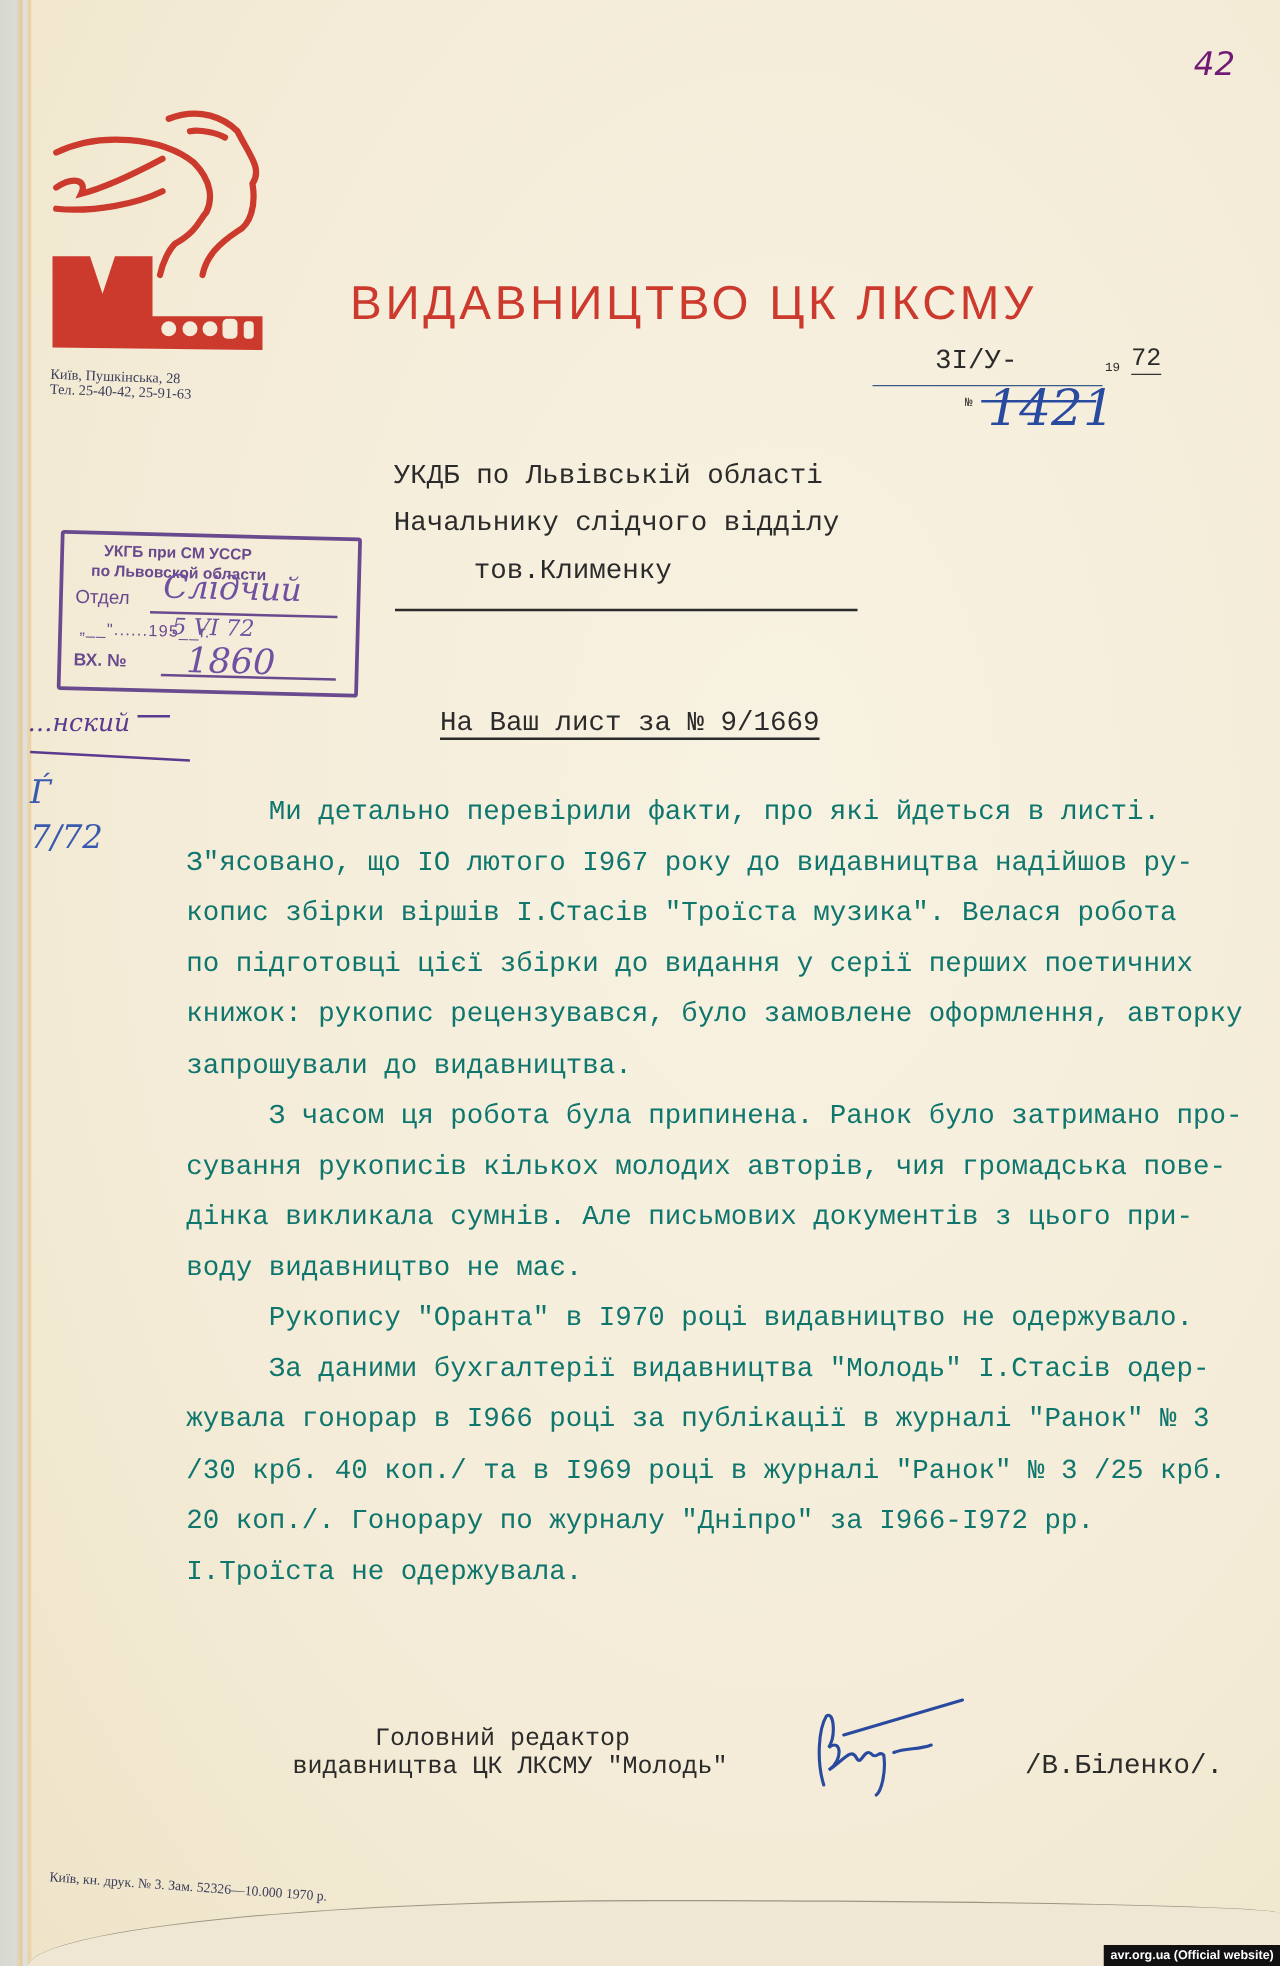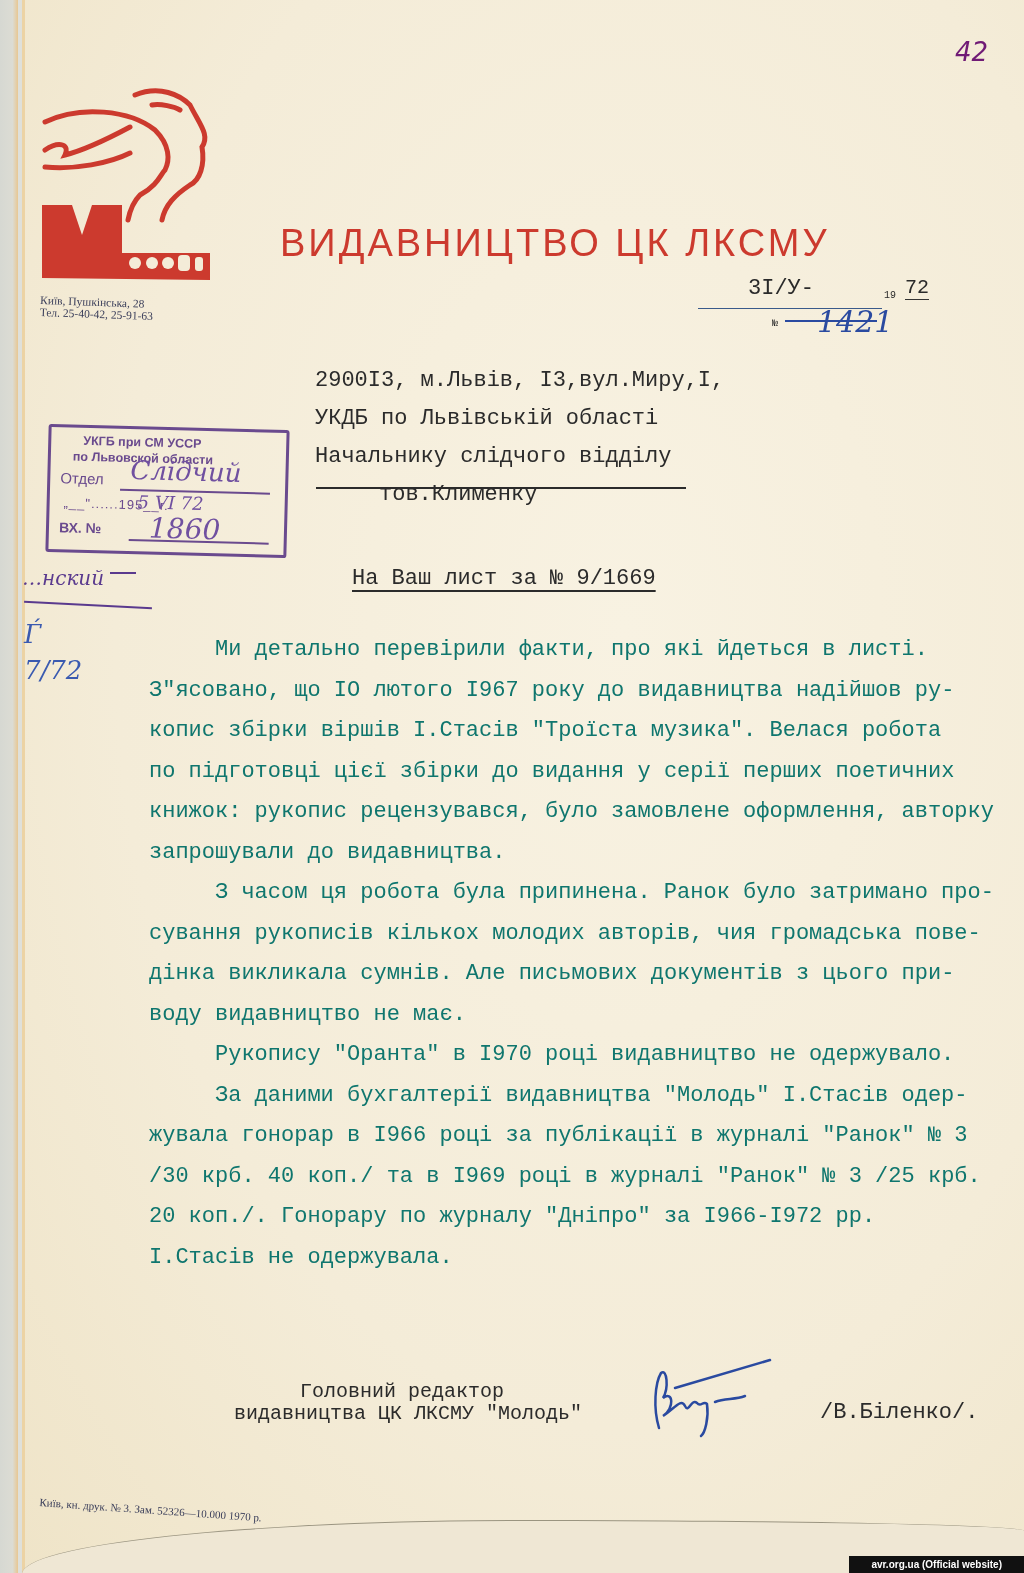--- a/index.html
+++ b/index.html
@@ -48,21 +48,21 @@
     .date-line {
       left: 698px; top: 294px; width: 184px; height: 14px;
       border-bottom: 1.5px solid #3a5a8a;
     }
     .date-value { left: 748px; top: 276px; font-size: 22px; color: #2a2a2a; }
     .year-prefix { left: 884px; top: 290px; font-size: 10px; color: #2a2a2a; }
     .year-value { left: 905px; top: 276px; font-size: 20px; color: #2a2a2a; border-bottom: 1px solid #333; }
     .number-label { left: 772px; top: 318px; font-size: 10px; color: #2a2a2a; }
     .number-value {
       left: 790px; top: 304px; font-family: "DejaVu Serif", serif; font-style: italic;
-      font-size: 30px; color: #2a4aa0; margin-left: 27px;
+      font-size: 40px; color: #2a4aa0;
     }
     .number-strike { left: 785px; top: 320px; width: 92px; height: 1.5px; background: #2a4aa0; }
 
     
     .recipient { left: 315px; top: 362px; font-size: 22px; color: #2b2b2b; line-height: 38px; }
     .recipient div { white-space: pre; }
     .recipient .indent { padding-left: 64px; }
     .recipient-underline { left: 316px; top: 487px; width: 370px; height: 2px; background: #2b2b2b; }
 
     
@@ -123,21 +123,21 @@
     .sig-name { left: 820px; top: 1400px; font-size: 22px; color: #2b2b2b; }
 
     
     .printer-note {
       left: 40px; top: 1496px; font-family: "Liberation Serif", serif; font-size: 11px;
       color: #3a3e5a; transform: rotate(4deg); transform-origin: left top;
     }
     .watermark {
       right: 0; bottom: 0; background: #111; color: #fff;
       font-family: "Liberation Sans", sans-serif; font-weight: bold; font-size: 10px;
-      padding: 3px 22px;
+      padding: 3px 5px;
     }
   </style>
 </head>
 <body>
 
 <div class="edge-strip"></div>
 <div class="paper"></div>
 <div class="paper-curl"></div>
 
 <div class="abs page-number">42</div>
@@ -168,21 +168,20 @@
 
 <div class="abs date-line"></div>
 <div class="abs date-value">3I/У-</div>
 <div class="abs year-prefix">19</div>
 <div class="abs year-value">72</div>
 <div class="abs number-label">№</div>
 <div class="abs number-strike"></div>
 <div class="abs number-value">1421</div>
 
 <div class="abs recipient">
-  <div>2900I3, м.Львів, I3,вул.Миру,I,</div>
   <div>УКДБ по Львівській області</div>
   <div>Начальнику слідчого відділу</div>
   <div class="indent">тов.Клименку</div>
 </div>
 <div class="abs recipient-underline"></div>
 
 <div class="abs stamp">
   <div class="stamp-line1">УКГБ при СМ УССР</div>
   <div class="stamp-line2">по Львовской области</div>
   <div class="stamp-otdel">Отдел</div>
@@ -214,21 +213,21 @@
   <div class="line">запрошували до видавництва.</div>
   <div class="line para-start">З часом ця робота була припинена. Ранок було затримано про-</div>
   <div class="line">сування рукописів кількох молодих авторів, чия громадська пове-</div>
   <div class="line">дінка викликала сумнів. Але письмових документів з цього при-</div>
   <div class="line">воду видавництво не має.</div>
   <div class="line para-start">Рукопису "Оранта" в I970 році видавництво не одержувало.</div>
   <div class="line para-start">За даними бухгалтерії видавництва "Молодь" I.Стасів одер-</div>
   <div class="line">жувала гонорар в I966 році за публікації в журналі "Ранок" № 3</div>
   <div class="line">/30 крб. 40 коп./ та в I969 році в журналі "Ранок" № 3 /25 крб.</div>
   <div class="line">20 коп./. Гонорару по журналу "Дніпро" за I966-I972 рр.</div>
-  <div class="line">I.Стасів не одержувала.</div>
+  <div class="line">I.Троїста не одержувала.</div>
 </div>
 
 <div class="abs sig-title1">Головний редактор</div>
 <div class="abs sig-title2">видавництва ЦК ЛКСМУ "Молодь"</div>
 <svg class="abs signature-scribble" viewBox="0 0 145 80">
   <g fill="none" stroke="#2a4aa0" stroke-width="2.5" stroke-linecap="round">
     <path d="M14 70 C8 50, 10 25, 16 15 C22 10, 24 30, 18 40 C28 32, 30 50, 18 58 C30 50, 36 40, 40 48 C44 56, 46 40, 52 45 C56 50, 58 42, 62 46 C64 60, 60 75, 56 78"></path>
     <path d="M30 30 L125 2"></path>
     <path d="M70 44 C80 40, 90 42, 100 38"></path>
   </g>

